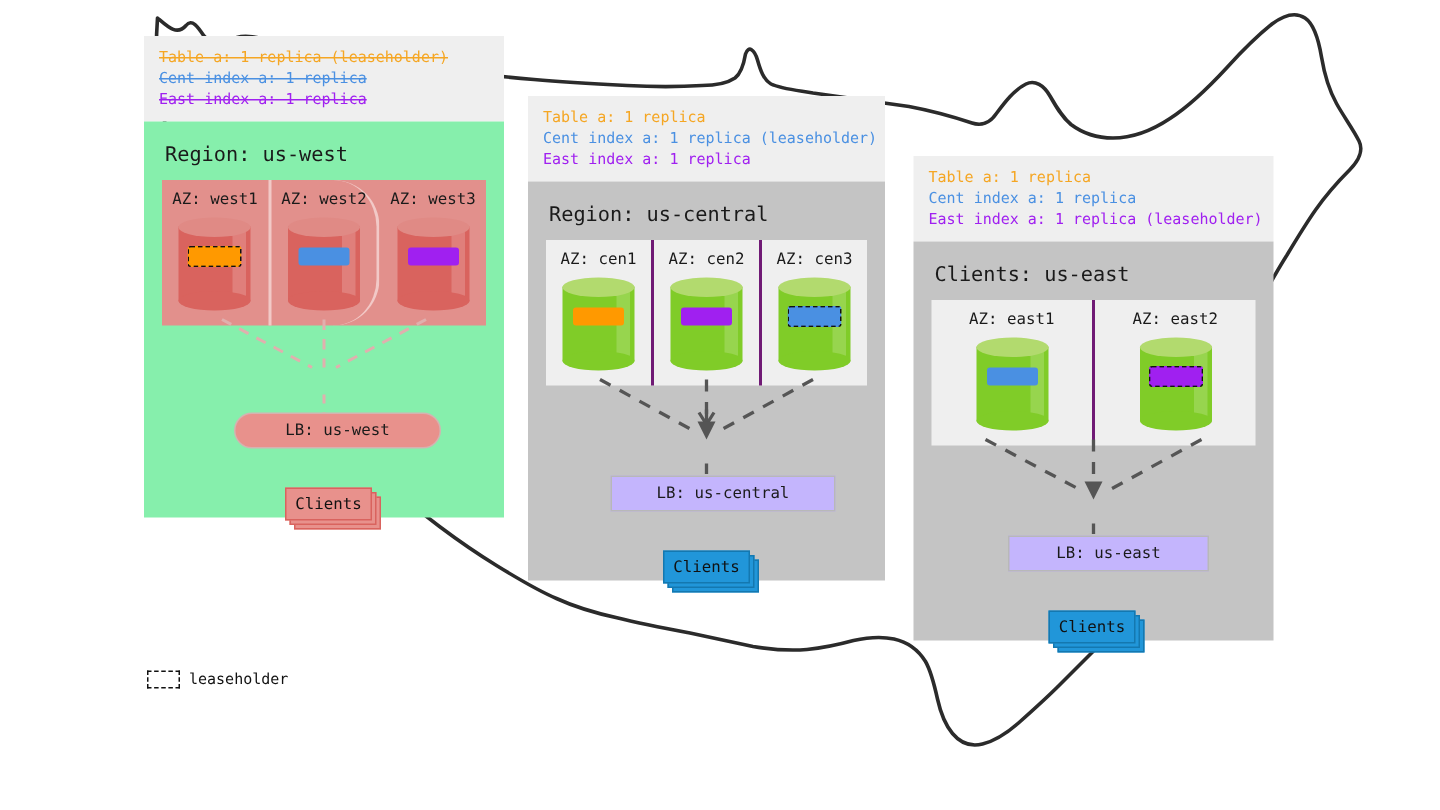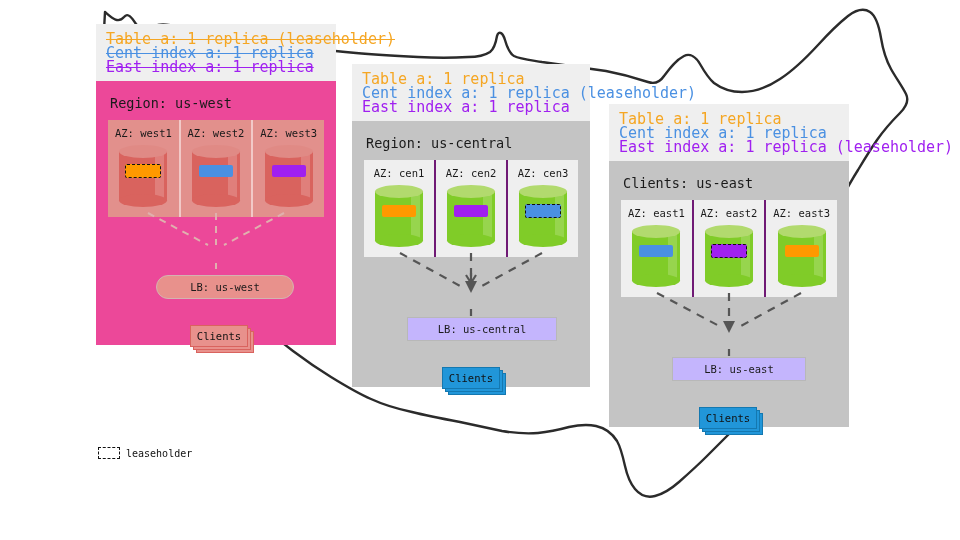--- a/index.html
+++ b/index.html
@@ -17,21 +17,21 @@
   #us-map { position: absolute; left: 0; top: 0; width: 960px; height: 540px; }
 
   
   .region-panel {
     position: absolute;
     box-sizing: border-box;
   }
   .legend-head {
     padding: 8px 10px 7px 10px;
     background: #efefef;
-    font-size: 15px;
+    font-size: 10px;
     line-height: 14px;
     white-space: nowrap;
   }
   .legend-line { white-space: nowrap; }
   .legend-line.c-table  { color: #f5a623; }
   .legend-line.c-cent   { color: #4a90e2; }
   .legend-line.c-east   { color: #a020f0; }
   .struck .legend-line { text-decoration: line-through; }
 
   .region-body {
@@ -242,37 +242,37 @@
              C119,108 114,97 111,86 C108,75 106,64 105,52
              C104,40 104,26 105,12 Z" fill="none" stroke="#2b2b2b" stroke-width="2.4" stroke-linejoin="round" stroke-linecap="round"></path>
   </svg>
 
   <div class="region-panel west" style="left:96px; top:24px; width:240px;">
     <div class="legend-head struck">
       <div class="legend-line c-table">Table a: 1 replica (leaseholder)</div>
       <div class="legend-line c-cent">Cent index a: 1 replica</div>
       <div class="legend-line c-east">East index a: 1 replica</div>
     </div>
-    <div class="region-body" style="background:#ec4899; height:244px;">
+    <div class="region-body" style="background:#86efac; height:244px;">
       <div class="region-title">Region: us-west</div>
 
       <div class="az-strip" style="background:#e2908c;">
         <div class="az-cell" style="border-right-color:#f2c9c7;">
           <div class="az-label">AZ: west1</div>
           <div class="cyl-wrap">
             <div class="cyl">
               <div class="body"></div>
                 <div class="shine"></div>
               <div class="bottom"></div>
                 <div class="top"></div>
               <div class="bar c-orange lease"></div>
             </div>
           </div>
         </div>
-        <div class="az-cell" style="border-right-color:#f2c9c7;">
+        <div class="az-cell" style="border-right-color:#f2c9c7;border-radius:31px;">
           <div class="az-label">AZ: west2</div>
           <div class="cyl-wrap">
             <div class="cyl">
               <div class="body"></div>
                 <div class="shine"></div>
               <div class="bottom"></div>
                 <div class="top"></div>
               <div class="bar c-blue"></div>
             </div>
           </div>
@@ -408,32 +408,20 @@
           <div class="cyl-wrap">
             <div class="cyl">
               <div class="body"></div>
                 <div class="shine"></div>
               <div class="bottom"></div>
                 <div class="top"></div>
               <div class="bar c-purple lease"></div>
             </div>
           </div>
         </div>
-        <div class="az-cell">
-          <div class="az-label">AZ: east3</div>
-          <div class="cyl-wrap">
-            <div class="cyl">
-              <div class="body"></div>
-                <div class="shine"></div>
-              <div class="bottom"></div>
-                <div class="top"></div>
-              <div class="bar c-orange"></div>
-            </div>
-          </div>
-        </div>
       </div>
 
       <svg class="arrows" style="top:122px; left:0; width:240px; height:96px;" viewBox="0 0 240 96" xmlns="http://www.w3.org/2000/svg">
         <g stroke="#555555" stroke-width="2.2" fill="none" stroke-dasharray="8,7">
           <line x1="48" y1="10" x2="112" y2="44"></line>
           <line x1="120" y1="10" x2="120" y2="40"></line>
           <line x1="192" y1="10" x2="130" y2="44"></line>
         </g>
         <polygon points="120,50 114,38 126,38" fill="#555555"></polygon>
         <line x1="120" y1="66" x2="120" y2="92" stroke="#555555" stroke-width="2.2" stroke-dasharray="7,6"></line>

